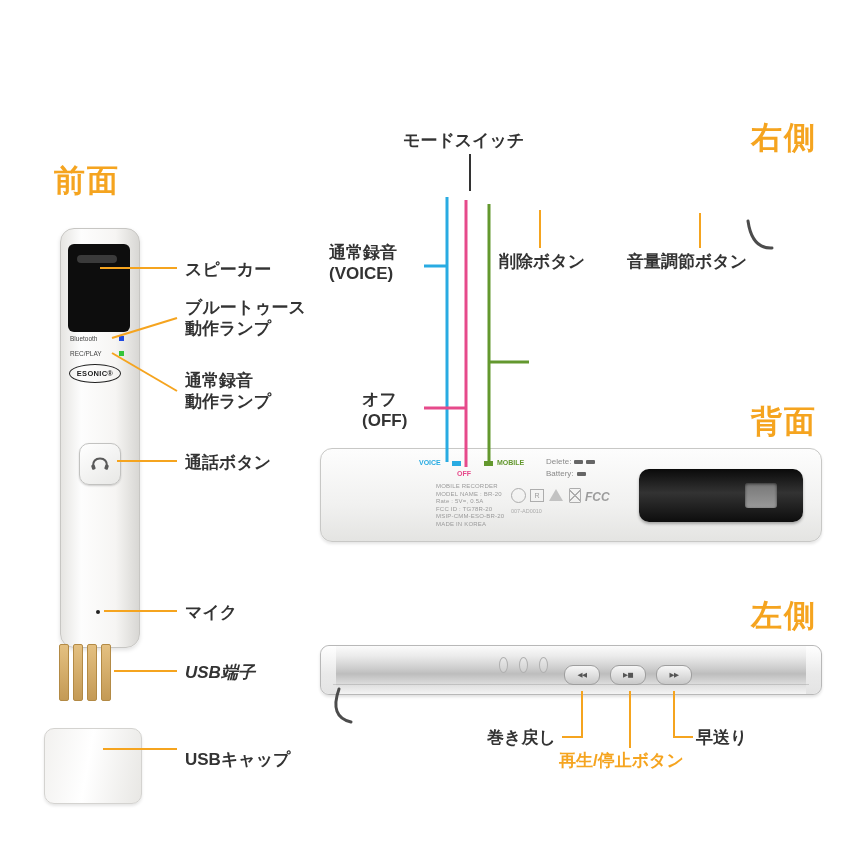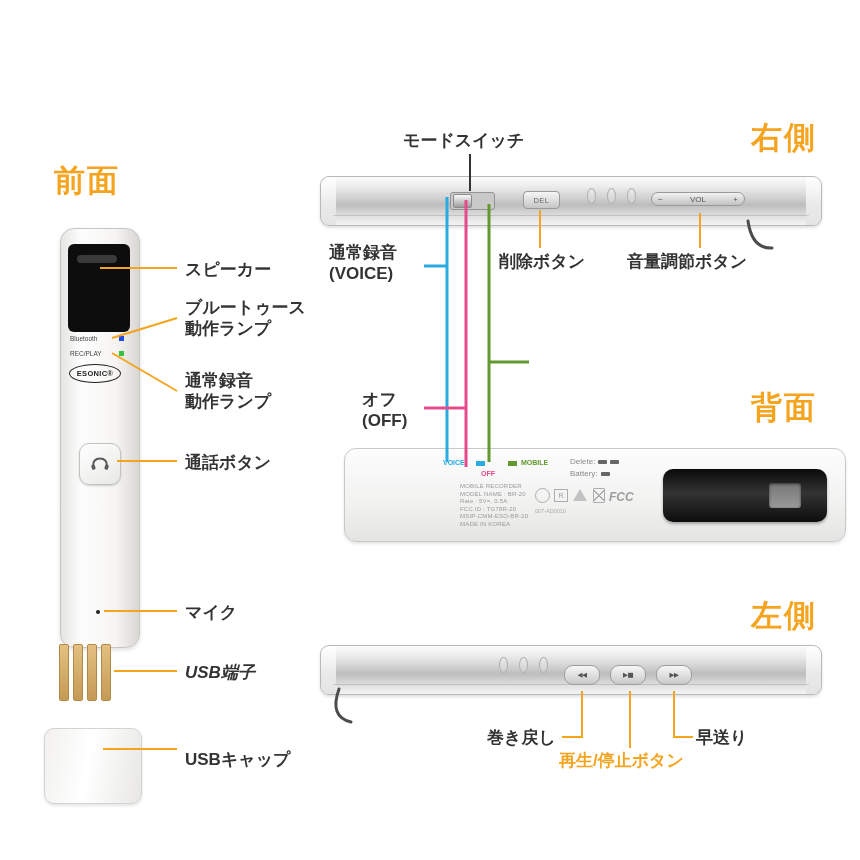--- a/index.html
+++ b/index.html
@@ -51,21 +51,21 @@
   .vol{position:absolute;left:330px;top:15px;width:94px;height:14px;border-radius:7px;border:1px solid #9a9a9a;
        background:linear-gradient(180deg,#f2f2f2,#c2c2c2);display:flex;align-items:center;justify-content:space-between;
        padding:0 6px;box-sizing:border-box;font-size:8px;color:#555;}
   .side-btn{position:absolute;top:19px;width:34px;height:18px;border-radius:9px;border:1px solid #9e9e9e;
             background:linear-gradient(180deg,#f7f7f7,#c9c9c9);display:flex;align-items:center;justify-content:center;
             font-size:6.5px;color:#555;font-family:"DejaVu Sans",sans-serif;letter-spacing:-.5px;}
 
   
   .back-dev{position:absolute;left:320px;top:448px;width:500px;height:92px;z-index:1;border-radius:12px;
             border:1px solid #c8c8c6;background:linear-gradient(180deg,#fdfdfd,#f1f1f0 60%,#e4e4e2);
-            box-shadow:0 2px 3px rgba(0,0,0,.1);margin-left:24px;}
+            box-shadow:0 2px 3px rgba(0,0,0,.1);}
   .bsw{position:absolute;font-size:7px;font-weight:bold;}
   .chip{position:absolute;width:9px;height:5px;}
   .ind-row{position:absolute;display:flex;align-items:center;font-size:8px;color:#8a8a8a;}
   .dash{display:inline-block;width:9px;height:4px;background:#666;border-radius:1px;margin-left:3px;}
   .info{position:absolute;left:115px;top:34px;font-size:6px;line-height:7.5px;color:#9a9a9a;letter-spacing:.2px;}
   .cert{position:absolute;left:190px;top:37px;width:92px;height:46px;}
   .c-circle{position:absolute;left:0;top:2px;width:13px;height:13px;border:1.3px solid #adadad;border-radius:50%;}
   .c-rbox{position:absolute;left:19px;top:3px;width:12px;height:11px;border:1px solid #adadad;color:#9c9c9c;font-size:7px;
           display:flex;align-items:center;justify-content:center;}
   .c-tri{position:absolute;left:38px;top:3px;width:0;height:0;border-left:7px solid transparent;border-right:7px solid transparent;
@@ -110,21 +110,21 @@
       <path d="M489 362 H529" stroke="#63982E"></path>
     </g>
     <g stroke="#4c4c4c" stroke-width="3" fill="none" stroke-linecap="round">
       <path d="M748 221 q4 28 24 27"></path>
       <path d="M339 689 q-10 28 12 33"></path>
     </g>
   </svg>
 
   <div class="title" style="left:54px;top:160px;">前面</div>
   <div class="title" style="left:751px;top:117px;">右側</div>
-  <div class="title" style="left:751px;top:387px;font-family:Liberation Serif, serif;">背面</div>
+  <div class="title" style="left:751px;top:401px;font-family:Liberation Serif, serif;">背面</div>
   <div class="title" style="left:751px;top:595px;">左側</div>
 
   <div class="fd-body">
     <div class="fd-screen">
       <div class="fd-slot"></div>
     </div>
     <div class="fd-row" style="top:106px;">
       <span>Bluetooth</span>
       <span class="sq" style="background:#1e49e2;"></span>
     </div>
@@ -153,39 +153,20 @@
   <div class="lbl" style="left:185px;top:259px;font-family:Liberation Serif, serif;">スピーカー</div>
   <div class="lbl pre" style="left:185px;top:297px;">ブルートゥース
 動作ランプ</div>
   <div class="lbl pre" style="left:185px;top:370px;">通常録音
 動作ランプ</div>
   <div class="lbl" style="left:185px;top:452px;">通話ボタン</div>
   <div class="lbl" style="left:185px;top:602px;">マイク</div>
   <div class="lbl" style="left:185px;top:662px;font-style:italic;">USB端子</div>
   <div class="lbl" style="left:185px;top:740px;margin-top:9px;">USBキャップ</div>
 
-  <div class="bar" style="left:320px;top:176px;">
-    <div class="endcap l"></div>
-    <div class="endcap r"></div>
-    <div class="seam"></div>
-    <div class="mode-switch">
-      <div class="ms-knob"></div>
-    </div>
-    <div class="del-btn">DEL</div>
-    <div class="holes" style="left:266px;">
-        <span></span>
-        <span></span>
-        <span></span>
-      </div>
-    <div class="vol">
-      <span>−</span>
-      <span>VOL</span>
-      <span>+</span>
-    </div>
-  </div>
 
   <div class="lbl" style="left:403px;top:130px;">モードスイッチ</div>
   <div class="lbl pre" style="left:329px;top:242px;">通常録音
 (VOICE)</div>
   <div class="lbl pre" style="left:362px;top:389px;">オフ
 (OFF)</div>
   <div class="lbl" style="left:499px;top:251px;">削除ボタン</div>
   <div class="lbl" style="left:627px;top:251px;">音量調節ボタン</div>
 
   <div class="back-dev">

